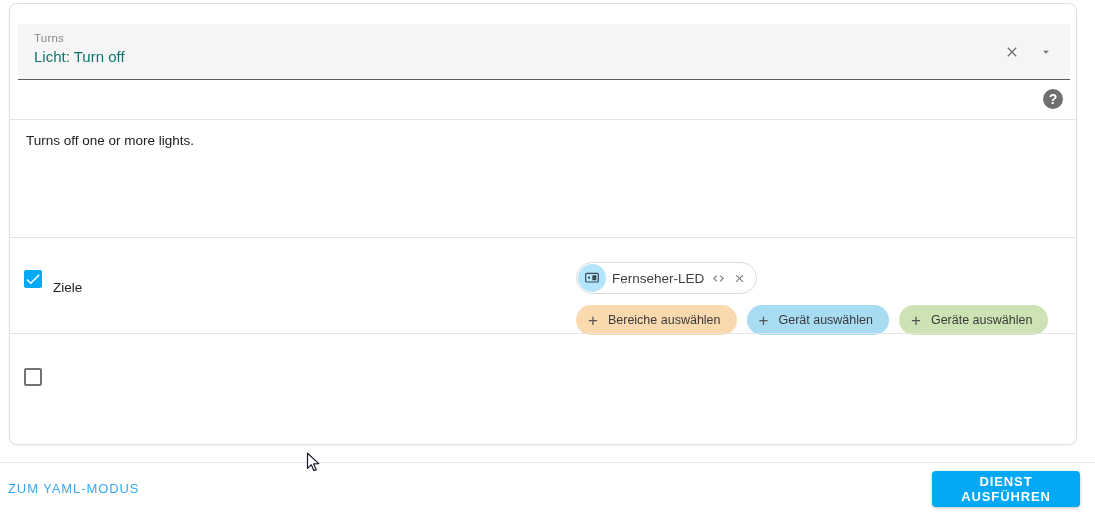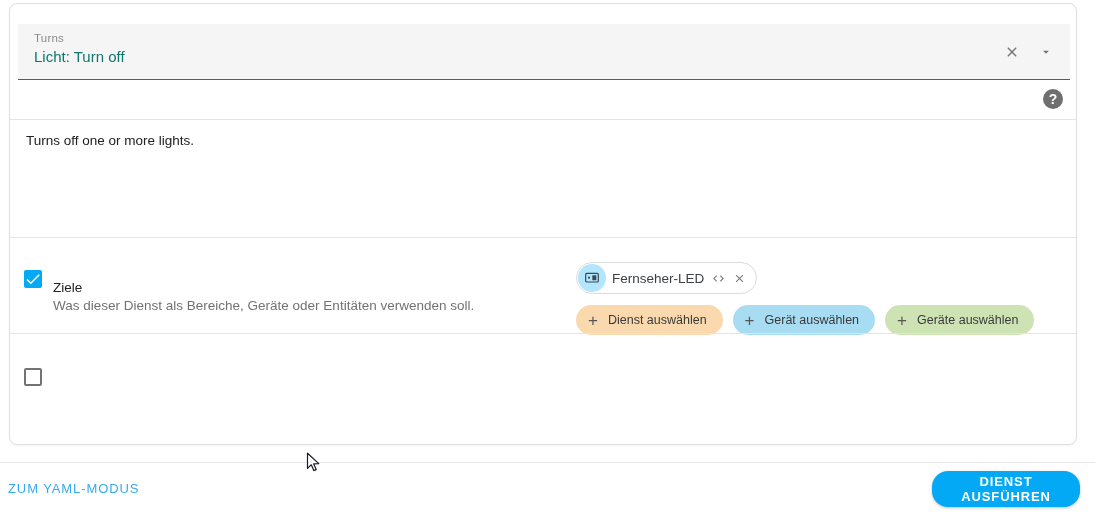--- a/index.html
+++ b/index.html
@@ -250,21 +250,21 @@
   }
   .run-btn {
     position: absolute;
     left: 932px;
     top: 471px;
     width: 148px;
     height: 36px;
     background: #03a9f4;
     color: #ffffff;
     border: none;
-    border-radius: 16px;
+    border-radius: 4px;
     font-size: 13px;
     font-weight: bold;
     letter-spacing: 0.9px;
     font-family: "Liberation Sans", sans-serif;
     cursor: pointer;
     box-shadow: 0 1px 3px rgba(0,0,0,0.25);
   }
 
   
   .cursor {
@@ -298,21 +298,20 @@
       </div>
     </div>
 
     <div class="desc-row">
       <div class="desc-text">Turns off one or more lights.</div>
       <div class="help-icon">?</div>
     </div>
 
     <div class="row" id="row-ziele">
       <div class="row-title">Ziele</div>
-      <div class="row-sub">Was dieser Dienst als Bereiche, Geräte oder Entitäten verwenden soll.</div>
 
       <div class="chip">
         <div class="chip-avatar">
           <svg width="16" height="16" viewBox="0 0 24 24">
             <rect x="2.5" y="5" width="19" height="13" rx="1.6" fill="none" stroke="currentColor" stroke-width="1.8"></rect>
             <circle cx="7.5" cy="11.5" r="1.6" fill="currentColor"></circle>
             <rect x="12.5" y="8" width="6" height="7.5" rx="0.6" fill="currentColor"></rect>
           </svg>
         </div>
         <span class="chip-label">Fernseher-LED</span>
@@ -324,21 +323,21 @@
         <span class="chip-action">
           <svg width="13" height="13" viewBox="0 0 24 24">
               <path fill="currentColor" d="M19 6.41 17.59 5 12 10.59 6.41 5 5 6.41 10.59 12 5 17.59 6.41 19 12 13.41 17.59 19 19 17.59 13.41 12z"></path>
             </svg>
         </span>
       </div>
 
       <div class="pill-row">
         <div class="pill" style="background:#fad9ae">
           <span class="plus">+</span>
-          <span>Dienst auswählen</span>
+          <span>Bereiche auswählen</span>
         </div>
         <div class="pill" style="background:#a8dcf3">
           <span class="plus">+</span>
           <span>Gerät auswählen</span>
         </div>
         <div class="pill" style="background:#cde3b4">
           <span class="plus">+</span>
           <span>Geräte auswählen</span>
         </div>
       </div>

